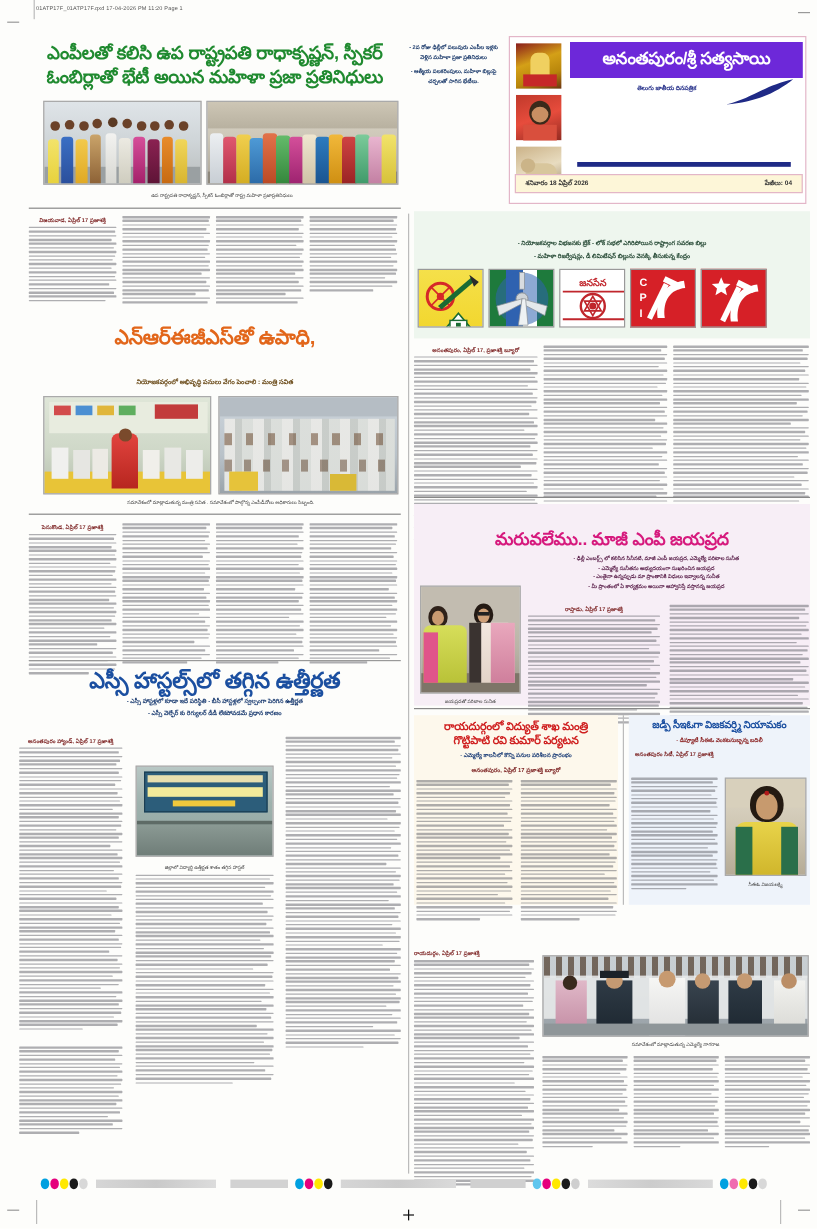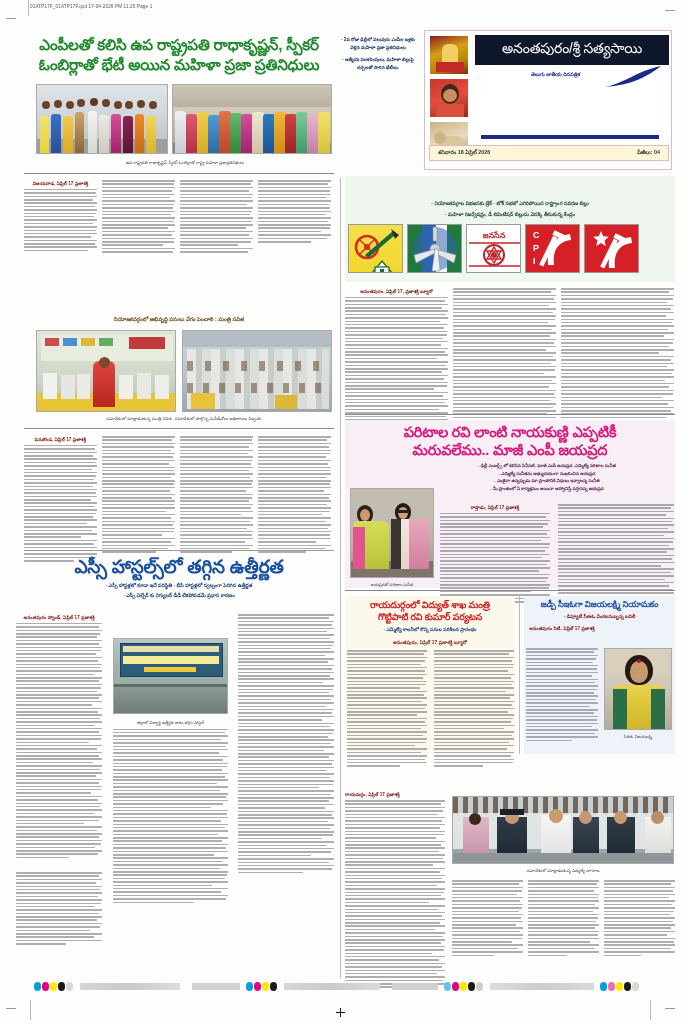--- a/index.html
+++ b/index.html
@@ -65,21 +65,21 @@
 
   
   .saree {
     position:absolute; bottom:0; width:7.5%;
     border-radius:3px 3px 0 0;
   }
 
   
   .mh-wrap { position:absolute; border:1px solid #e3b6c8; background:#fff; }
   .mh-red {
-    background:#0f172a; color:#fff; font-weight:normal;
+    background:#6d28d9; color:#fff; font-weight:bold;
     display:flex; align-items:center; justify-content:center;
     letter-spacing:-.3px;
   }
   .mh-logo {
     color:#1f2a86; font-weight:bold; line-height:.9;
     letter-spacing:-2px;
   }
   .mh-tag { color:#1f2a86; font-size:5px; font-weight:bold; }
   .mh-date {
     background:#fdf6d8; border:1px solid #e3b6c8;
@@ -322,20 +322,21 @@
       <i style="width:96%"></i>
         <i style="width:100%"></i>
         <i style="width:99%"></i>
         <i style="width:86%"></i>
       <i style="width:100%"></i>
         <i style="width:95%"></i>
         <i style="width:72%"></i>
     </div>
   </div>
 
+  <div class="hl hl-orange" style="position:absolute; left:24px; top:272px; width:310px; font-size:17px;">ఎన్ఆర్ఈజీఎస్‌తో ఉపాధి,</div>
   <div class="sub" style="position:absolute; left:24px; top:315px; width:310px; font-size:5.4px; color:#6a4a18;">నియోజకవర్గంలో అభివృద్ధి పనులు వేగం పెంచాలి : మంత్రి సవిత</div>
 
   <div class="photo" style="left:36px; top:330px; width:140px; height:82px; border:1px solid #aaa;">
     <div class="sky" style="background:linear-gradient(180deg,#dfe6d8 0%,#cfd8c8 55%,#b6bfae 100%);"></div>
     <div style="position:absolute;left:4px;top:4px;width:132px;height:26px;background:#e8ecdf;"></div>
     <div style="position:absolute;left:8px;top:7px;width:14px;height:8px;background:#d24b4b;"></div>
     <div style="position:absolute;left:26px;top:7px;width:14px;height:8px;background:#4b8fd2;"></div>
     <div style="position:absolute;left:44px;top:7px;width:14px;height:8px;background:#e0b63a;"></div>
     <div style="position:absolute;left:62px;top:7px;width:14px;height:8px;background:#5fae5f;"></div>
     <div style="position:absolute;left:92px;top:6px;width:36px;height:12px;background:#c23b3b;"></div>
@@ -1009,21 +1010,20 @@
       <i style="width:96%"></i>
         <i style="width:100%"></i>
         <i style="width:99%"></i>
         <i style="width:57%"></i>
     </div>
   </div>
 
   <div class="rule" style="left:345px; top:414px; width:330px;"></div>
 
   <div class="tint-lav" style="left:345px; top:420px; width:330px; height:168px;"></div>
-  <div class="hl hl-pink" style="position:absolute; left:345px; top:424px; width:330px; font-size:14.5px;">పరిటాల రవి లాంటి నాయకుణ్ణి ఎప్పటికీ</div>
   <div class="hl hl-pink" style="position:absolute; left:345px; top:442px; width:330px; font-size:14.5px;">మరువలేము.. మాజీ ఎంపీ జయప్రద</div>
 
   <div style="position:absolute; left:420px; top:462px; width:254px; text-align:center;">
     <div style="font-size:4.4px; color:#5a1f4a; line-height:1.75; font-weight:bold;">- ఢిల్లీ ఎంబర్గ్స్ లో కలిసిన సినీనటి, మాజీ ఎంపీ జయప్రద, ఎమ్మెల్యే పరిటాల సునీత</div>
     <div style="font-size:4.4px; color:#5a1f4a; line-height:1.75; font-weight:bold;">- ఎమ్మెల్యే సునీతను అభ్యుదయంగా సుఖరించిన జయప్రద</div>
     <div style="font-size:4.4px; color:#5a1f4a; line-height:1.75; font-weight:bold;">- ఎంతైనా ఉన్నప్పుడు మా ప్రాంతానికి విధులు ఇవ్వాలన్న సునీత</div>
     <div style="font-size:4.4px; color:#5a1f4a; line-height:1.75; font-weight:bold;">- మీ ప్రాంతంలో ఏ కార్యక్రమం అయినా ఆహ్వానిస్తే వస్తానన్న జయప్రద</div>
   </div>
 
   <div class="photo" style="left:350px; top:488px; width:84px; height:90px; border:1px solid #aaa;">
@@ -1194,21 +1194,21 @@
         <i style="width:96%"></i>
       <i style="width:100%"></i>
         <i style="width:99%"></i>
         <i style="width:61%"></i>
     </div>
   </div>
 
   <div class="vrule" style="left:519px; top:596px; height:158px;"></div>
 
   <div class="tint-blue" style="left:524px; top:596px; width:151px; height:158px;"></div>
-  <div class="hl hl-blue" style="position:absolute; left:524px; top:600px; width:151px; font-size:8.4px;">జడ్పీ సీఇఓగా విజయలక్ష్మి నియామకం</div>
+  <div class="hl hl-blue" style="position:absolute; left:524px; top:600px; width:151px; font-size:8.4px;">జడ్పీ సీఇఓగా విజకవర్ష్మి నియామకం</div>
   <div style="position:absolute; left:524px; top:614px; width:151px; font-size:4.8px; color:#8a2020; text-align:center; font-weight:bold;">- డిప్యూటీ సీఈఓ వెంకటసుబ్బన్న బదిలీ</div>
   <div class="dateline" style="position:absolute; left:524px; top:626px; width:76px; font-size:4.6px; line-height:1.5;">అనంతపురం సిటీ, ఏప్రిల్ 17 ప్రజాశక్తి</div>
 
   <div class="col" style="left:526px; top:648px; width:72px;">
     <div class="lines small">
       <i style="width:100%"></i>
         <i style="width:95%"></i>
         <i style="width:100%"></i>
         <i style="width:97%"></i>
       <i style="width:93%"></i>

